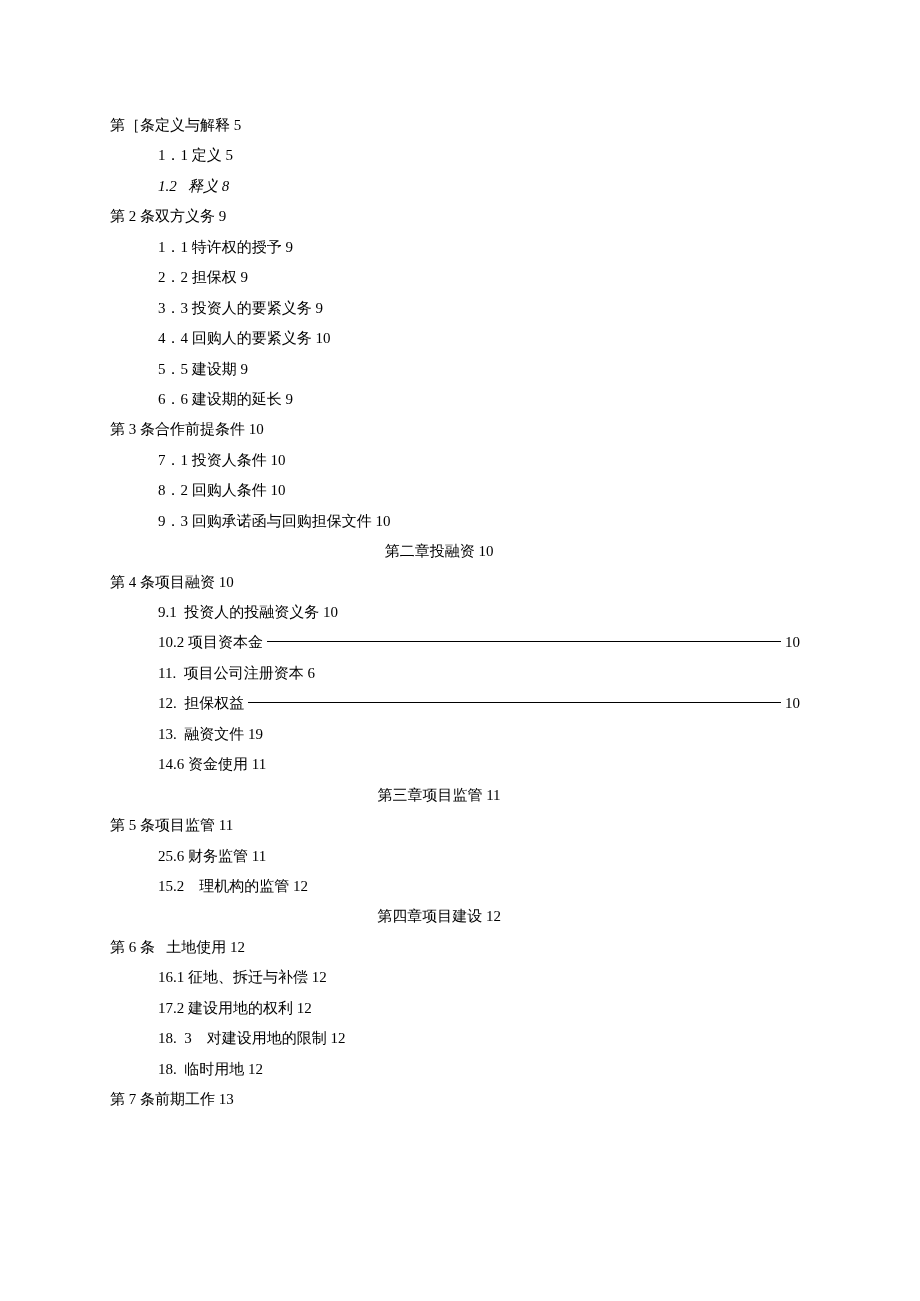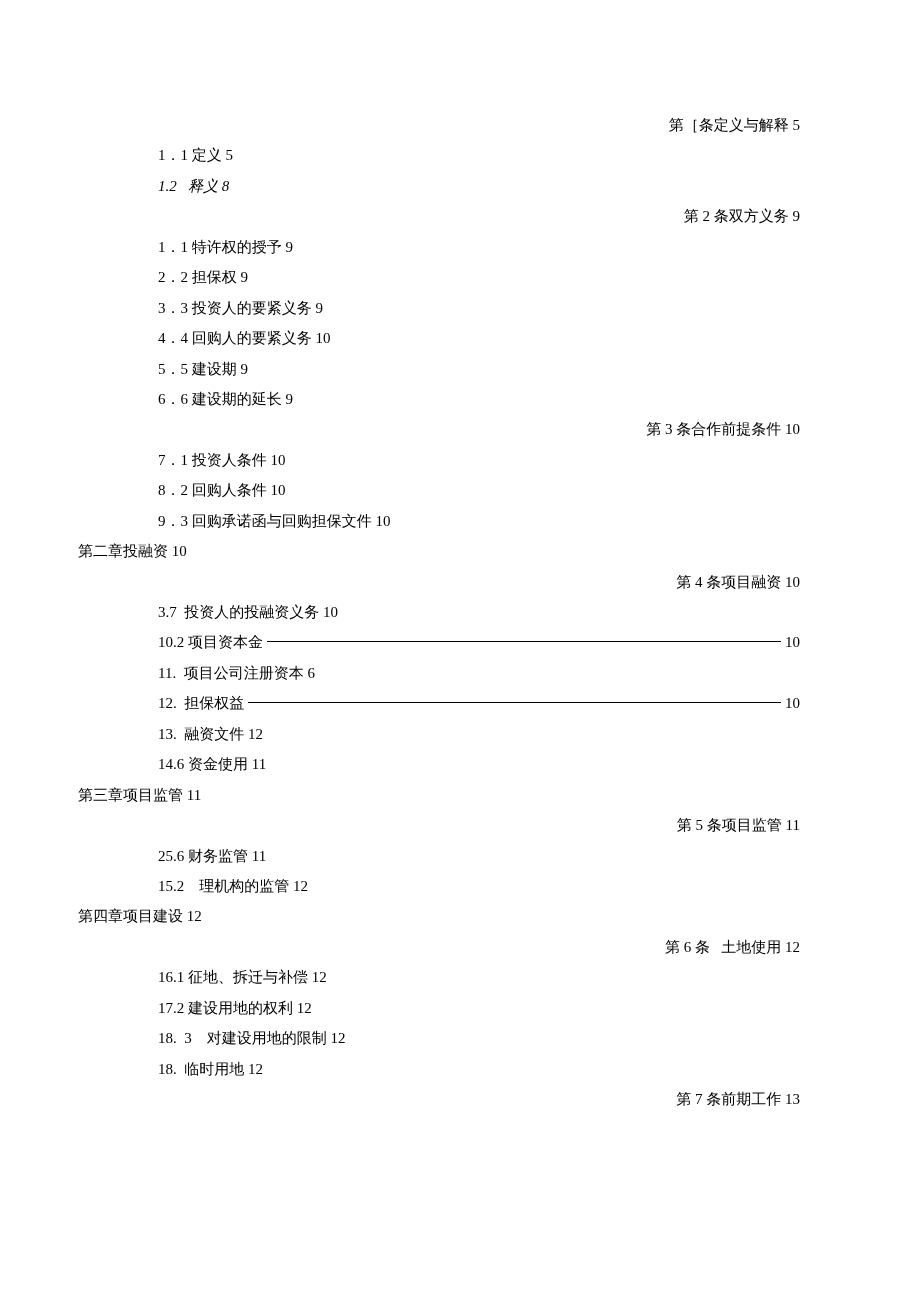--- a/index.html
+++ b/index.html
@@ -14,22 +14,22 @@
   }
   .page {
     padding-top: 110px;
     padding-left: 78px;
     padding-right: 120px;
   }
   .row {
     display: flex;
     white-space: pre;
   }
-  .indent-0 { padding-left: 0px; }
-  .indent-1 { padding-left: 32px; justify-content: flex-end; }
+  .indent-0 { padding-left: 0px; justify-content: center; }
+  .indent-1 { padding-left: 32px; }
   .indent-2 { padding-left: 80px; }
   .italic { font-style: italic; align-items: flex-end; }
   .fill {
     flex: 1;
     border-bottom: 1px solid #000;
     margin: 0 4px 4px 4px;
     height: 14px;
   }
 </style>
 </head>
@@ -45,25 +45,25 @@
     <div class="row indent-2"><span>3．3 投资人的要紧义务 9</span></div>
     <div class="row indent-2"><span>4．4 回购人的要紧义务 10</span></div>
     <div class="row indent-2"><span>5．5 建设期 9</span></div>
     <div class="row indent-2"><span>6．6 建设期的延长 9</span></div>
     <div class="row indent-1"><span>第 3 条合作前提条件 10</span></div>
     <div class="row indent-2"><span>7．1 投资人条件 10</span></div>
     <div class="row indent-2"><span>8．2 回购人条件 10</span></div>
     <div class="row indent-2"><span>9．3 回购承诺函与回购担保文件 10</span></div>
     <div class="row indent-0"><span>第二章投融资 10</span></div>
     <div class="row indent-1"><span>第 4 条项目融资 10</span></div>
-    <div class="row indent-2"><span>3.7  投资人的投融资义务 10</span></div>
+    <div class="row indent-2"><span>9.1  投资人的投融资义务 10</span></div>
     <div class="row indent-2"><span>10.2 项目资本金</span><span class="fill"></span><span>10</span></div>
     <div class="row indent-2"><span>11.  项目公司注册资本 6</span></div>
     <div class="row indent-2"><span>12.  担保权益</span><span class="fill"></span><span>10</span></div>
-    <div class="row indent-2"><span>13.  融资文件 12</span></div>
+    <div class="row indent-2"><span>13.  融资文件 19</span></div>
     <div class="row indent-2"><span>14.6 资金使用 11</span></div>
     <div class="row indent-0"><span>第三章项目监管 11</span></div>
     <div class="row indent-1"><span>第 5 条项目监管 11</span></div>
     <div class="row indent-2"><span>25.6 财务监管 11</span></div>
     <div class="row indent-2"><span>15.2    理机构的监管 12</span></div>
     <div class="row indent-0"><span>第四章项目建设 12</span></div>
     <div class="row indent-1"><span>第 6 条   土地使用 12</span></div>
     <div class="row indent-2"><span>16.1 征地、拆迁与补偿 12</span></div>
     <div class="row indent-2"><span>17.2 建设用地的权利 12</span></div>
     <div class="row indent-2"><span>18.  3    对建设用地的限制 12</span></div>

